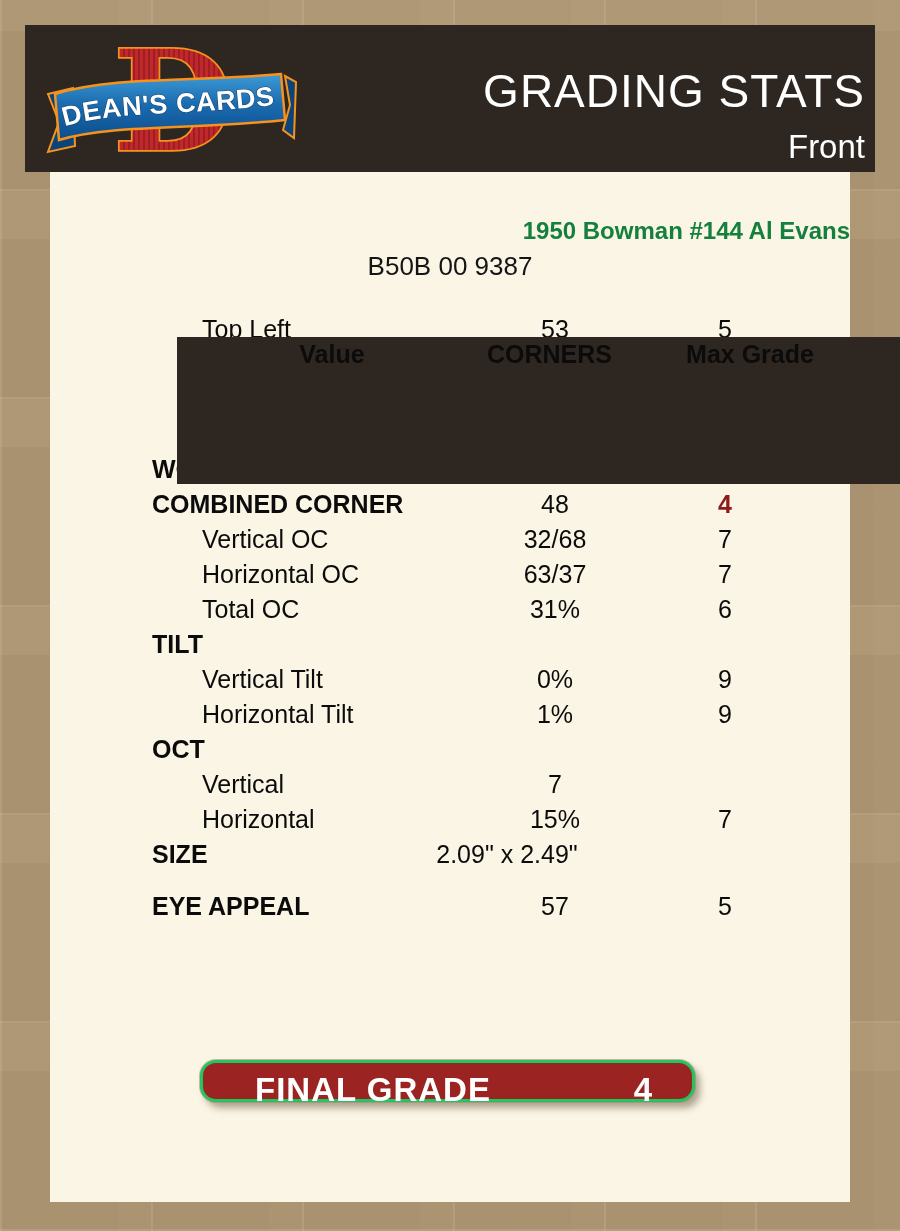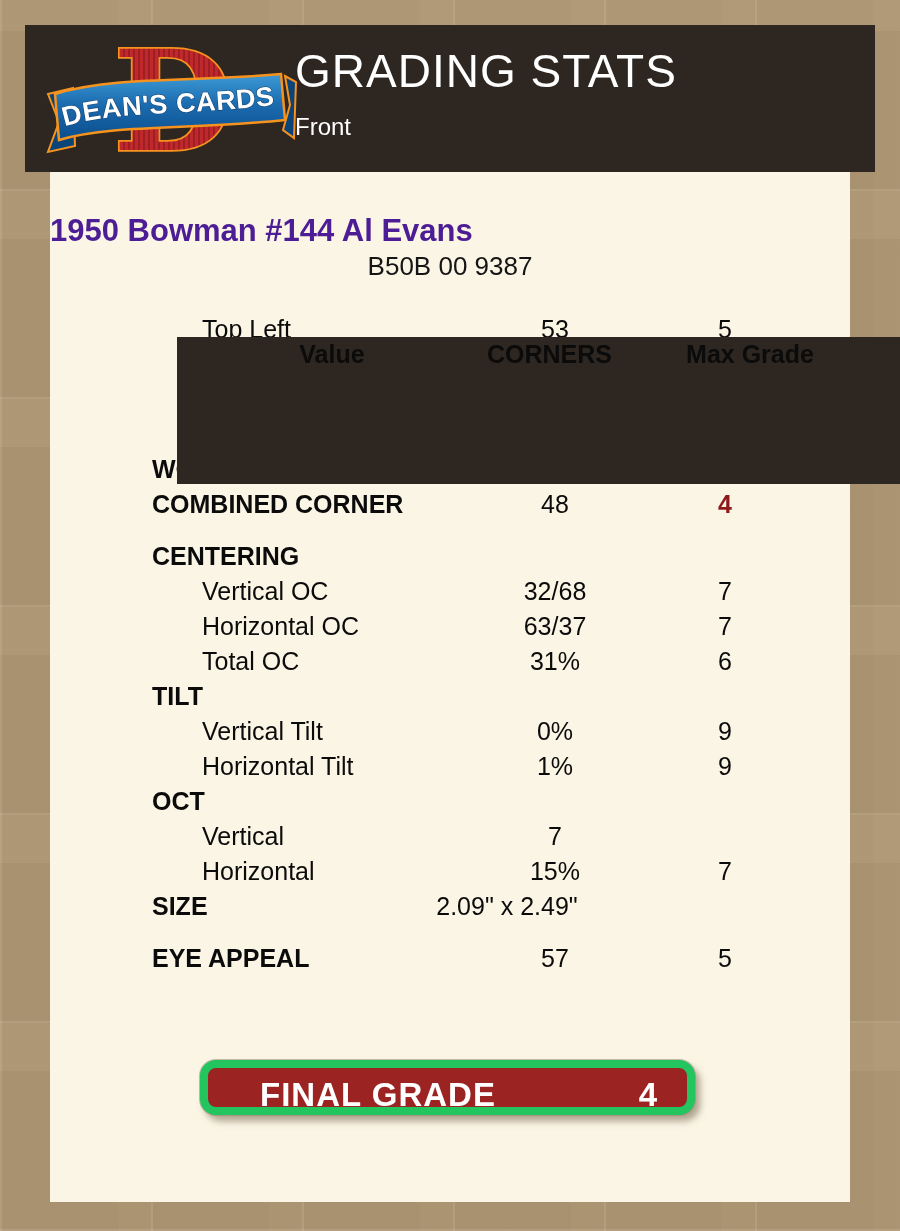--- a/index.html
+++ b/index.html
@@ -13,44 +13,44 @@
       repeating-linear-gradient(90deg, rgba(82,60,36,0.05) 0 118px, rgba(140,118,88,0.07) 118px 151px),
       repeating-linear-gradient(0deg, rgba(82,60,36,0.04) 0 160px, rgba(208,190,160,0.07) 160px 208px);
   }
   .header{
     position:absolute;left:25px;top:25px;width:850px;height:147px;
     background:var(--header-bg,#2e2721);
   }
   .logo{position:absolute;left:18px;top:5px;width:256px;height:140px;}
   .title-block{
     position:absolute;left:270px;right:10px;top:0;height:100%;
-    text-align:left;color:#ffffff;padding-top:20px;box-sizing:border-box;
+    text-align:right;color:#ffffff;padding-top:40px;box-sizing:border-box;
   }
   .main-title{font-size:46px;line-height:52px;letter-spacing:1px;font-weight:400;}
-  .sub-title{font-size:24px;line-height:44px;margin-top:8px;font-weight:400;}
+  .sub-title{font-size:33px;line-height:44px;margin-top:8px;font-weight:400;}
   .panel{
     position:absolute;left:50px;top:172px;width:800px;height:1030px;
     background:var(--panel-bg,#fbf5e5);
   }
-  .card-title{margin-top:42px;text-align:left;font-size:31px;font-weight:700;color:#4c1d95;line-height:34px;}
+  .card-title{margin-top:42px;text-align:right;font-size:24px;font-weight:700;color:#15803d;line-height:34px;}
   .card-serial{text-align:center;font-size:26px;color:#151515;line-height:36px;}
   .grading-table{position:absolute;left:102px;top:140px;width:650px;}
   .trow{display:grid;grid-template-columns:310px 186px 154px;line-height:35px;font-size:25px;color:#0b0b0b;}
   .trow .cell{white-space:nowrap;}
   .trow .value,.trow .grade{text-align:center;}
   .trow.header .cell{font-weight:700;}
   .trow.section .label,.trow.total .label{font-weight:700;}
   .trow.item .label{padding-left:50px;}
   .trow.gap-before{margin-top:17px;}
   .trow .grade.red{color:var(--grade-red,#8e1b1b);font-weight:700;}
   .trow.wide-value .value{transform:translateX(-48px);}
   .final-grade{
-    position:absolute;left:150px;top:888px;width:495px;height:55px;
+    position:absolute;left:150px;top:888px;width:495px;height:42px;
     background:var(--accent-red,#9b2423);
-    border:8px solid #22c55e;border-radius:16px;box-sizing:border-box;
+    border:3px solid #22c55e;border-radius:16px;box-sizing:border-box;
     box-shadow:0 0 0 1px rgba(150,138,115,0.55), 5px 6px 7px rgba(110,95,70,0.55);
     cursor:pointer;
   }
   .final-grade .fg-label{
     position:absolute;left:0;top:0;width:340px;height:53px;line-height:53px;
     text-align:center;color:#ffffff;font-size:33px;font-weight:700;letter-spacing:1px;
   }
   .final-grade .fg-value{
     position:absolute;left:410px;top:0;width:60px;height:53px;line-height:53px;
     text-align:center;color:#ffffff;font-size:33px;font-weight:700;
@@ -123,25 +123,20 @@
       <div class="trow total">
     <div class="cell label">WORST CORNER</div>
     <div class="cell value">53</div>
     <div class="cell grade">5</div>
   </div>
       <div class="trow total">
     <div class="cell label">COMBINED CORNER</div>
     <div class="cell value">48</div>
     <div class="cell grade red">4</div>
   </div>
-      <div class="trow section gap-before">
-    <div class="cell label">CENTERING</div>
-    <div class="cell value"></div>
-    <div class="cell grade"></div>
-  </div>
       <div class="trow item">
     <div class="cell label">Vertical OC</div>
     <div class="cell value">32/68</div>
     <div class="cell grade">7</div>
   </div>
       <div class="trow item">
     <div class="cell label">Horizontal OC</div>
     <div class="cell value">63/37</div>
     <div class="cell grade">7</div>
   </div>

